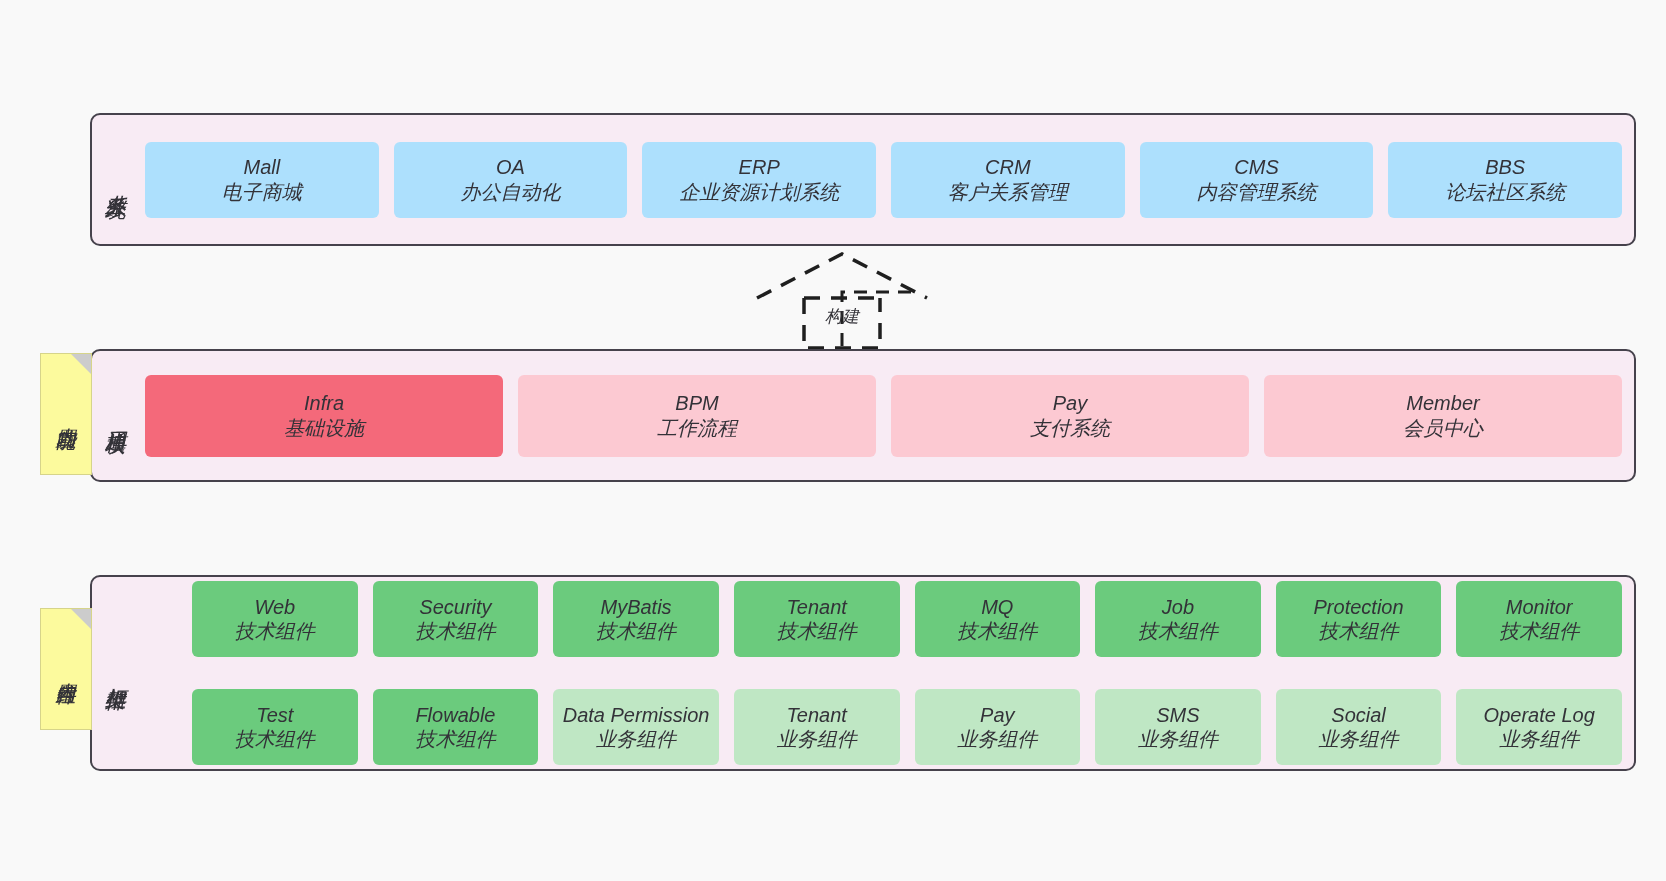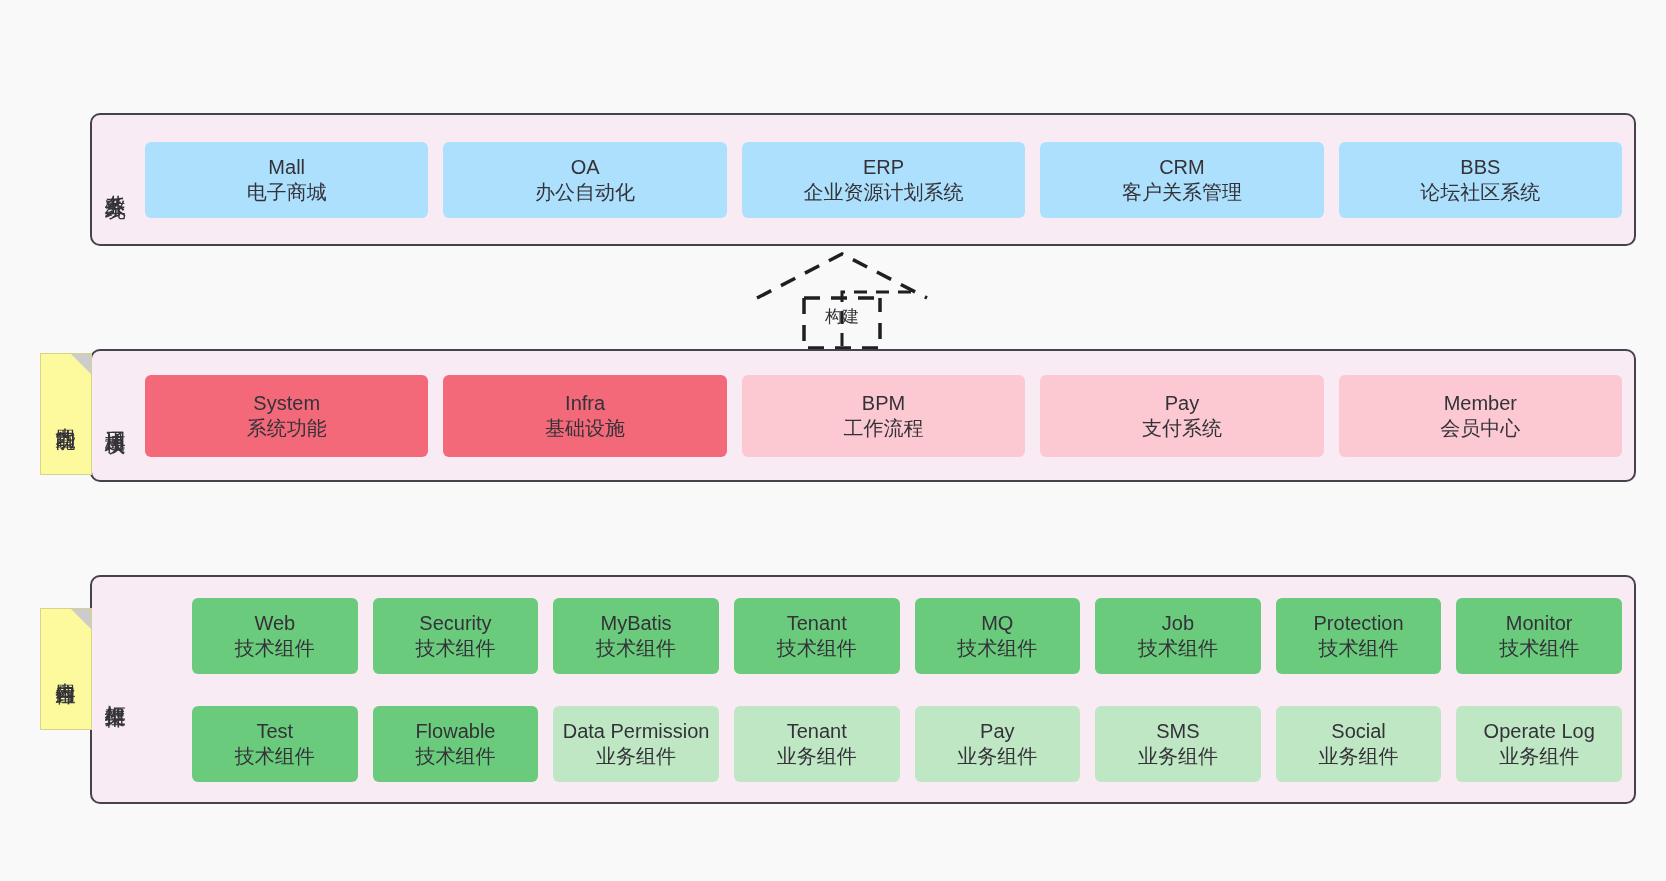--- a/index.html
+++ b/index.html
@@ -14,20 +14,21 @@
     color: #333238;
     overflow: hidden;
     position: relative;
   }
 
   .canvas {
     position: absolute;
     left: 0; top: 0;
     width: 1666px;
     height: 881px;
+    font-style: italic;
   }
 
   
   .layer {
     position: absolute;
     background: #f8ebf4;
     border: 2px solid #46424c;
     border-radius: 10px;
     box-sizing: border-box;
     display: flex;
@@ -96,21 +97,21 @@
     left: 90px;  top: 113px;  width: 1546px; height: 133px;
   }
   #layer-business .node { height: 76px; }
 
   #layer-common {
     left: 90px;  top: 349px;  width: 1546px; height: 133px;
   }
   #layer-common .node { height: 82px; }
 
   #layer-framework {
-    left: 90px;  top: 575px;  width: 1546px; height: 229px; gap: 47px;
+    left: 90px;  top: 575px;  width: 1546px; height: 196px; gap: 47px;
   }
   #layer-framework .node { height: 76px; }
 
   
   .note {
     position: absolute;
     width: 52px;
     background: #fcfa9d;
     border: 1px solid #d6d48a;
     box-sizing: border-box;
@@ -172,20 +173,24 @@
           <span class="en">OA</span>
           <span class="cn">办公自动化</span>
         </div>
         <div class="node blue">
           <span class="en">ERP</span>
           <span class="cn">企业资源计划系统</span>
         </div>
         <div class="node blue">
           <span class="en">CRM</span>
           <span class="cn">客户关系管理</span>
+        </div>
+        <div class="node blue">
+          <span class="en">CMS</span>
+          <span class="cn">内容管理系统</span>
         </div>
         <div class="node blue">
           <span class="en">BBS</span>
           <span class="cn">论坛社区系统</span>
         </div>
       </div>
     </div>
   </div>
 
   <div class="uml-arrow" id="arrow-build">
@@ -196,24 +201,20 @@
       <path d="M 47,46 L 47,96 L 123,96 L 123,46" fill="none" stroke="#1f1f1f" stroke-width="3.5" stroke-dasharray="16,11"></path>
     </svg>
     <span class="uml-label">构建</span>
   </div>
 
   <div class="layer" id="layer-common">
     <div class="layer-title">通用模块</div>
     <div class="layer-body">
       <div class="row">
         <div class="node red">
-          <span class="en">System</span>
-          <span class="cn">系统功能</span>
-        </div>
-        <div class="node red">
           <span class="en">Infra</span>
           <span class="cn">基础设施</span>
         </div>
         <div class="node pink">
           <span class="en">BPM</span>
           <span class="cn">工作流程</span>
         </div>
         <div class="node pink">
           <span class="en">Pay</span>
           <span class="cn">支付系统</span>

